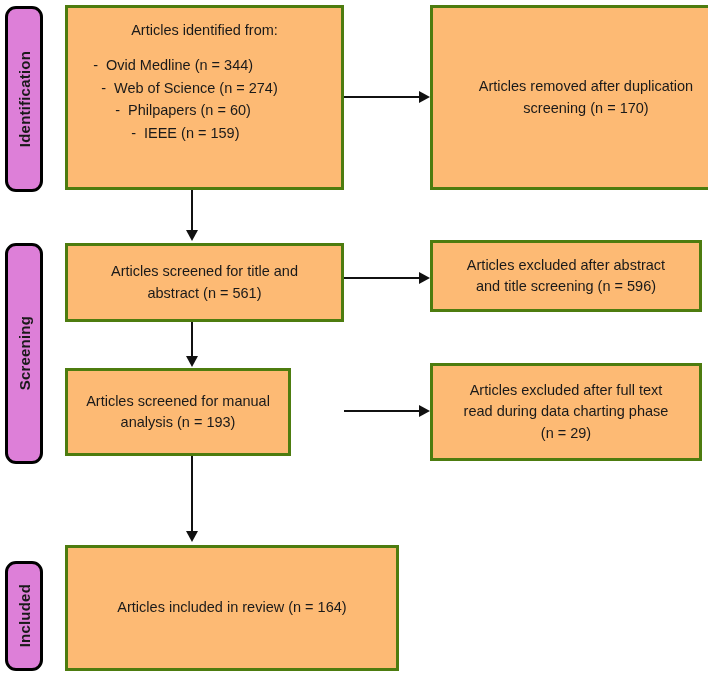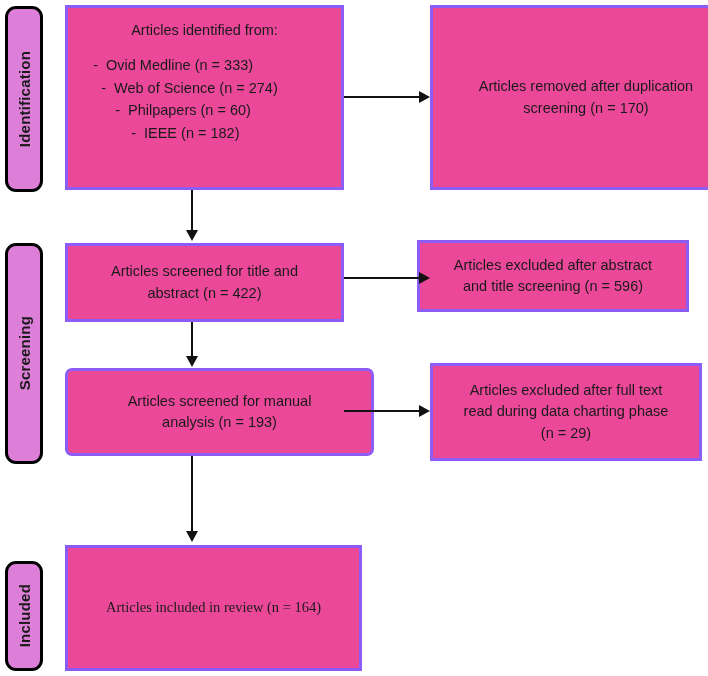--- a/index.html
+++ b/index.html
@@ -39,22 +39,22 @@
     color: #1a1a1a;
     letter-spacing: 0.2px;
     white-space: nowrap;
     line-height: 1;
   }
 
   
   .flow-box {
     position: absolute;
     box-sizing: border-box;
-    background: #ec4899;
-    border: 3px solid #8b5cf6;
+    background: #fdba74;
+    border: 3px solid #4d7c0f;
     display: flex;
     align-items: center;
     justify-content: center;
   }
   .flow-box .box-text {
     font-size: 14.5px;
     color: #1a1a1a;
     text-align: center;
     line-height: 1.45;
     padding: 0 10px;
@@ -138,64 +138,64 @@
 
   <div class="stage-pill" style="left:5px; top:561px; width:38px; height:110px;">
     <span class="stage-label">Included</span>
   </div>
 
   <div class="flow-box box-sources" style="left:65px; top:5px; width:279px; height:185px;">
     <div class="src-heading">Articles identified from:</div>
     <ul class="src-list">
       <li class="indent-1">
         <span class="dash">-</span>
-        <span class="src-name">Ovid Medline (n = 333)</span>
+        <span class="src-name">Ovid Medline (n = 344)</span>
       </li>
       <li class="indent-0">
         <span class="dash">-</span>
         <span class="src-name">Web of Science (n = 274)</span>
       </li>
       <li class="indent-2">
         <span class="dash">-</span>
         <span class="src-name">Philpapers (n = 60)</span>
       </li>
       <li class="indent-3">
         <span class="dash">-</span>
-        <span class="src-name">IEEE (n = 182)</span>
+        <span class="src-name">IEEE (n = 159)</span>
       </li>
     </ul>
   </div>
 
   <div class="flow-box" style="left:430px; top:5px; width:312px; height:185px;">
     <div class="box-text">Articles removed after duplication
 screening (n = 170)</div>
   </div>
 
   <div class="flow-box" style="left:65px; top:243px; width:279px; height:79px;">
     <div class="box-text">Articles screened for title and
-abstract (n = 422)</div>
-  </div>
-
-  <div class="flow-box" style="left:417px; top:240px; width:272px; height:72px;">
+abstract (n = 561)</div>
+  </div>
+
+  <div class="flow-box" style="left:430px; top:240px; width:272px; height:72px;">
     <div class="box-text">Articles excluded after abstract
 and title screening (n = 596)</div>
   </div>
 
-  <div class="flow-box" style="left:65px; top:368px; width:309px; height:88px;border-radius:7px;">
+  <div class="flow-box" style="left:65px; top:368px; width:226px; height:88px;">
     <div class="box-text">Articles screened for manual
 analysis (n =  193)</div>
   </div>
 
   <div class="flow-box" style="left:430px; top:363px; width:272px; height:98px;">
     <div class="box-text">Articles excluded after full text
 read during data charting phase
 (n = 29)</div>
   </div>
 
-  <div class="flow-box" style="left:65px; top:545px; width:297px; height:126px;font-family:Liberation Serif, serif;">
+  <div class="flow-box" style="left:65px; top:545px; width:334px; height:126px;">
     <div class="box-text">Articles included in review (n = 164)</div>
   </div>
 
   <div class="conn conn-h" style="left:344px; top:96px; width:76px;"></div>
   <div class="arrowhead right" style="left:419px; top:91px;"></div>
 
   <div class="conn conn-v" style="left:191px; top:190px; height:42px;"></div>
   <div class="arrowhead down" style="left:186px; top:230px;"></div>
 
   <div class="conn conn-h" style="left:344px; top:277px; width:76px;"></div>

